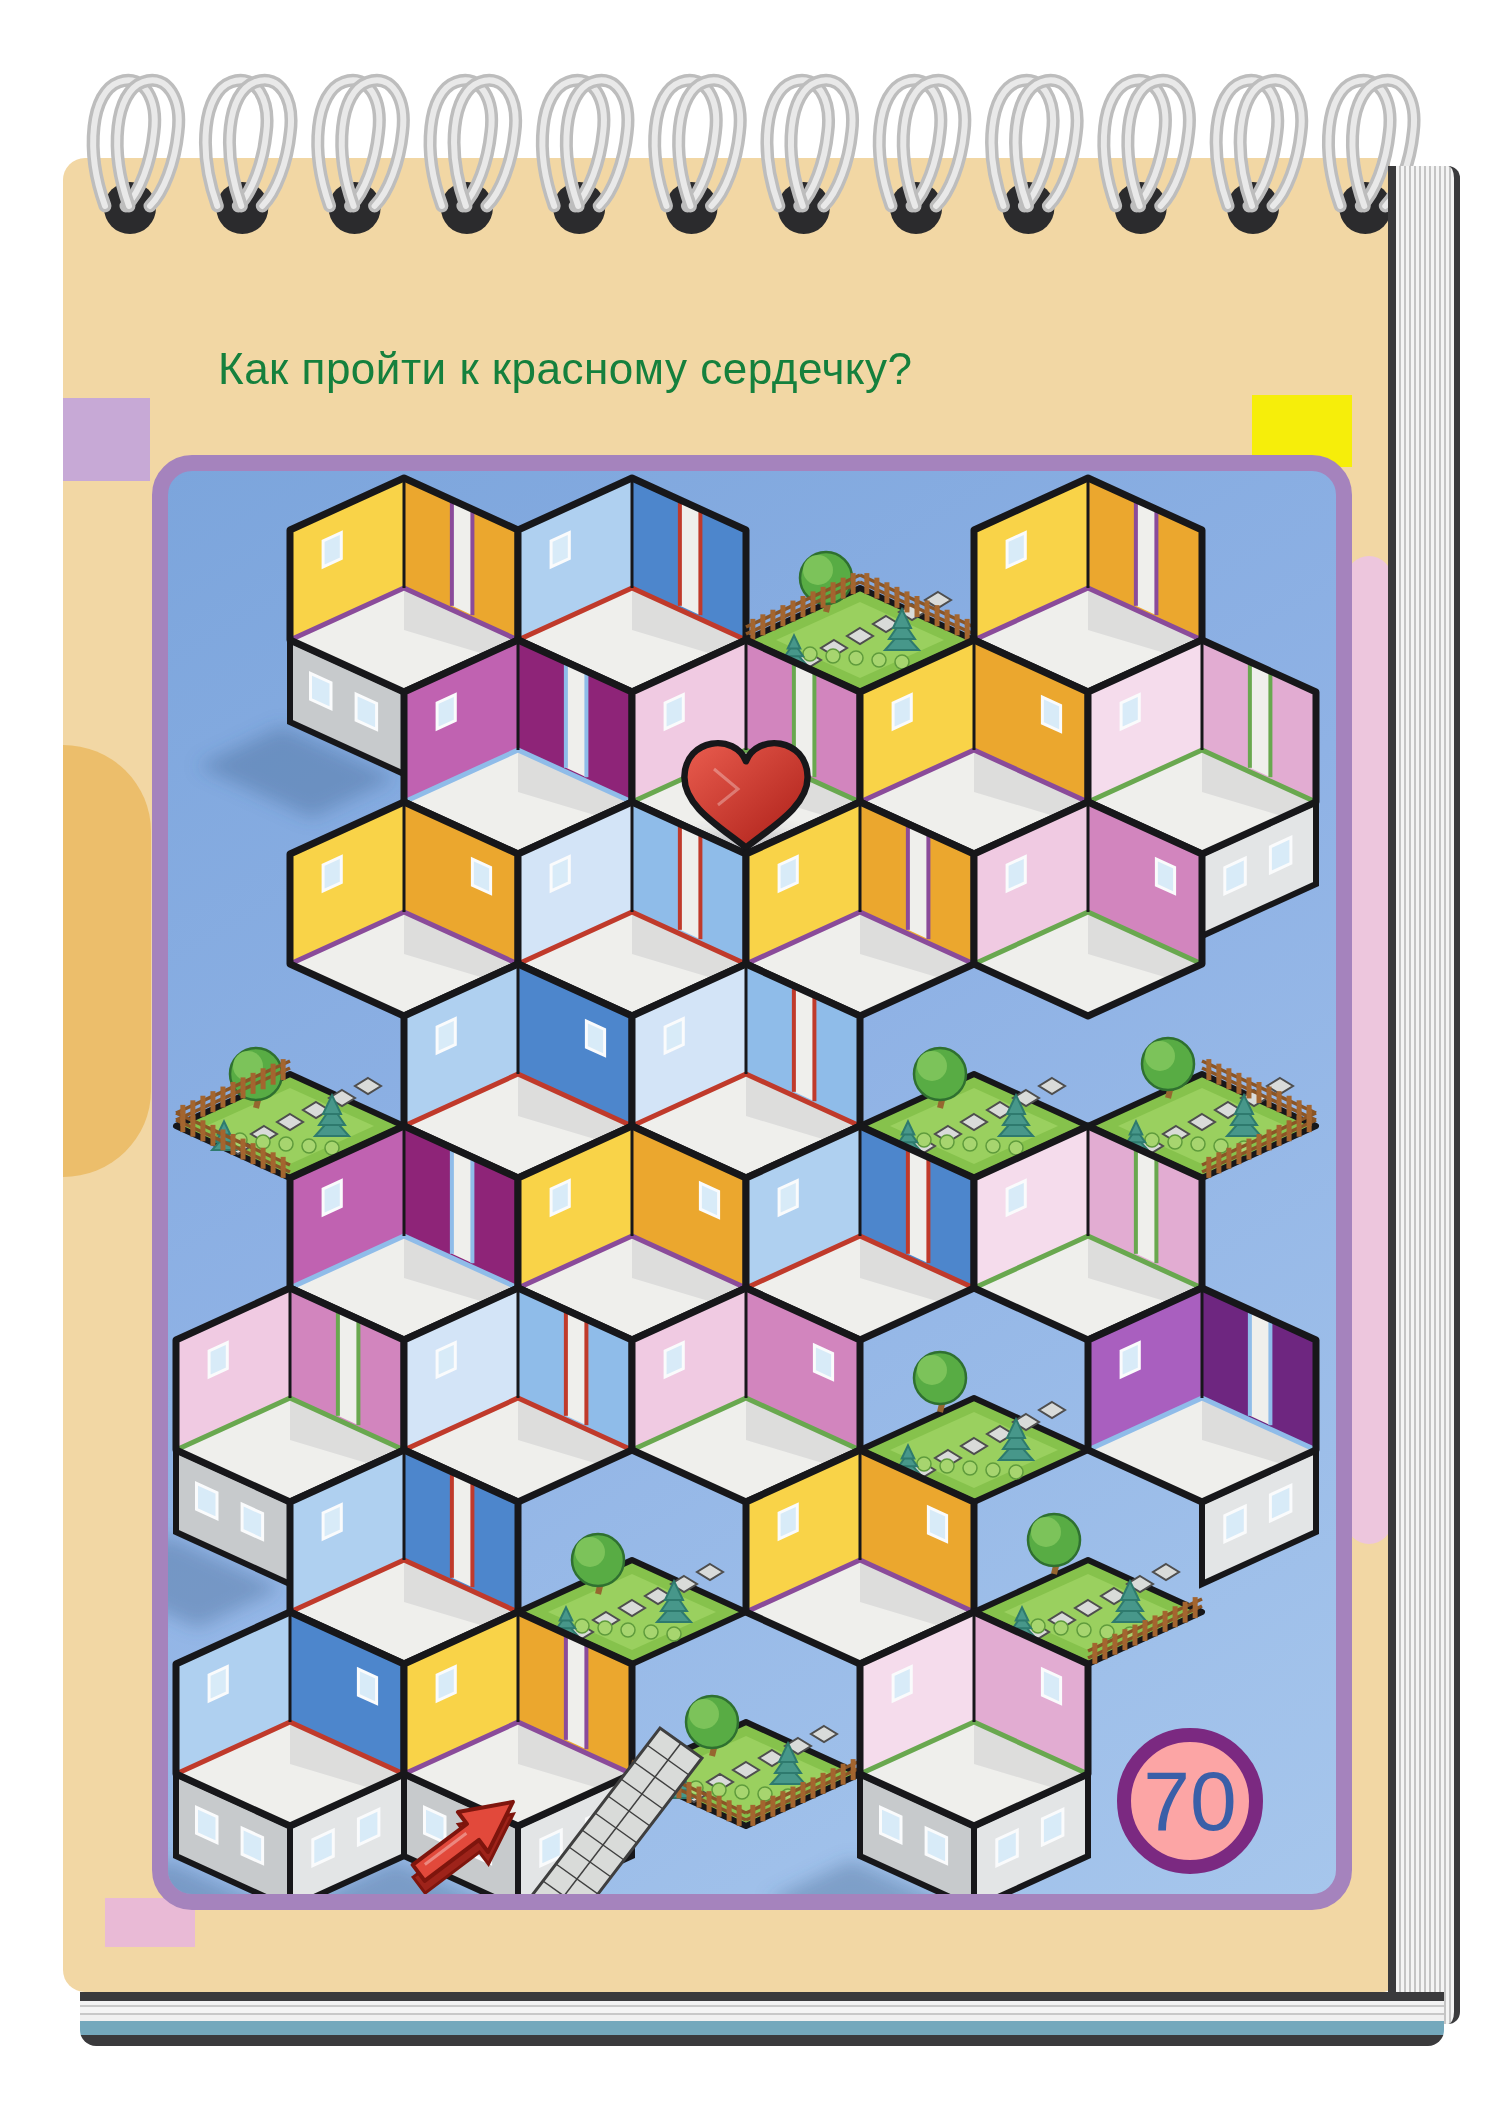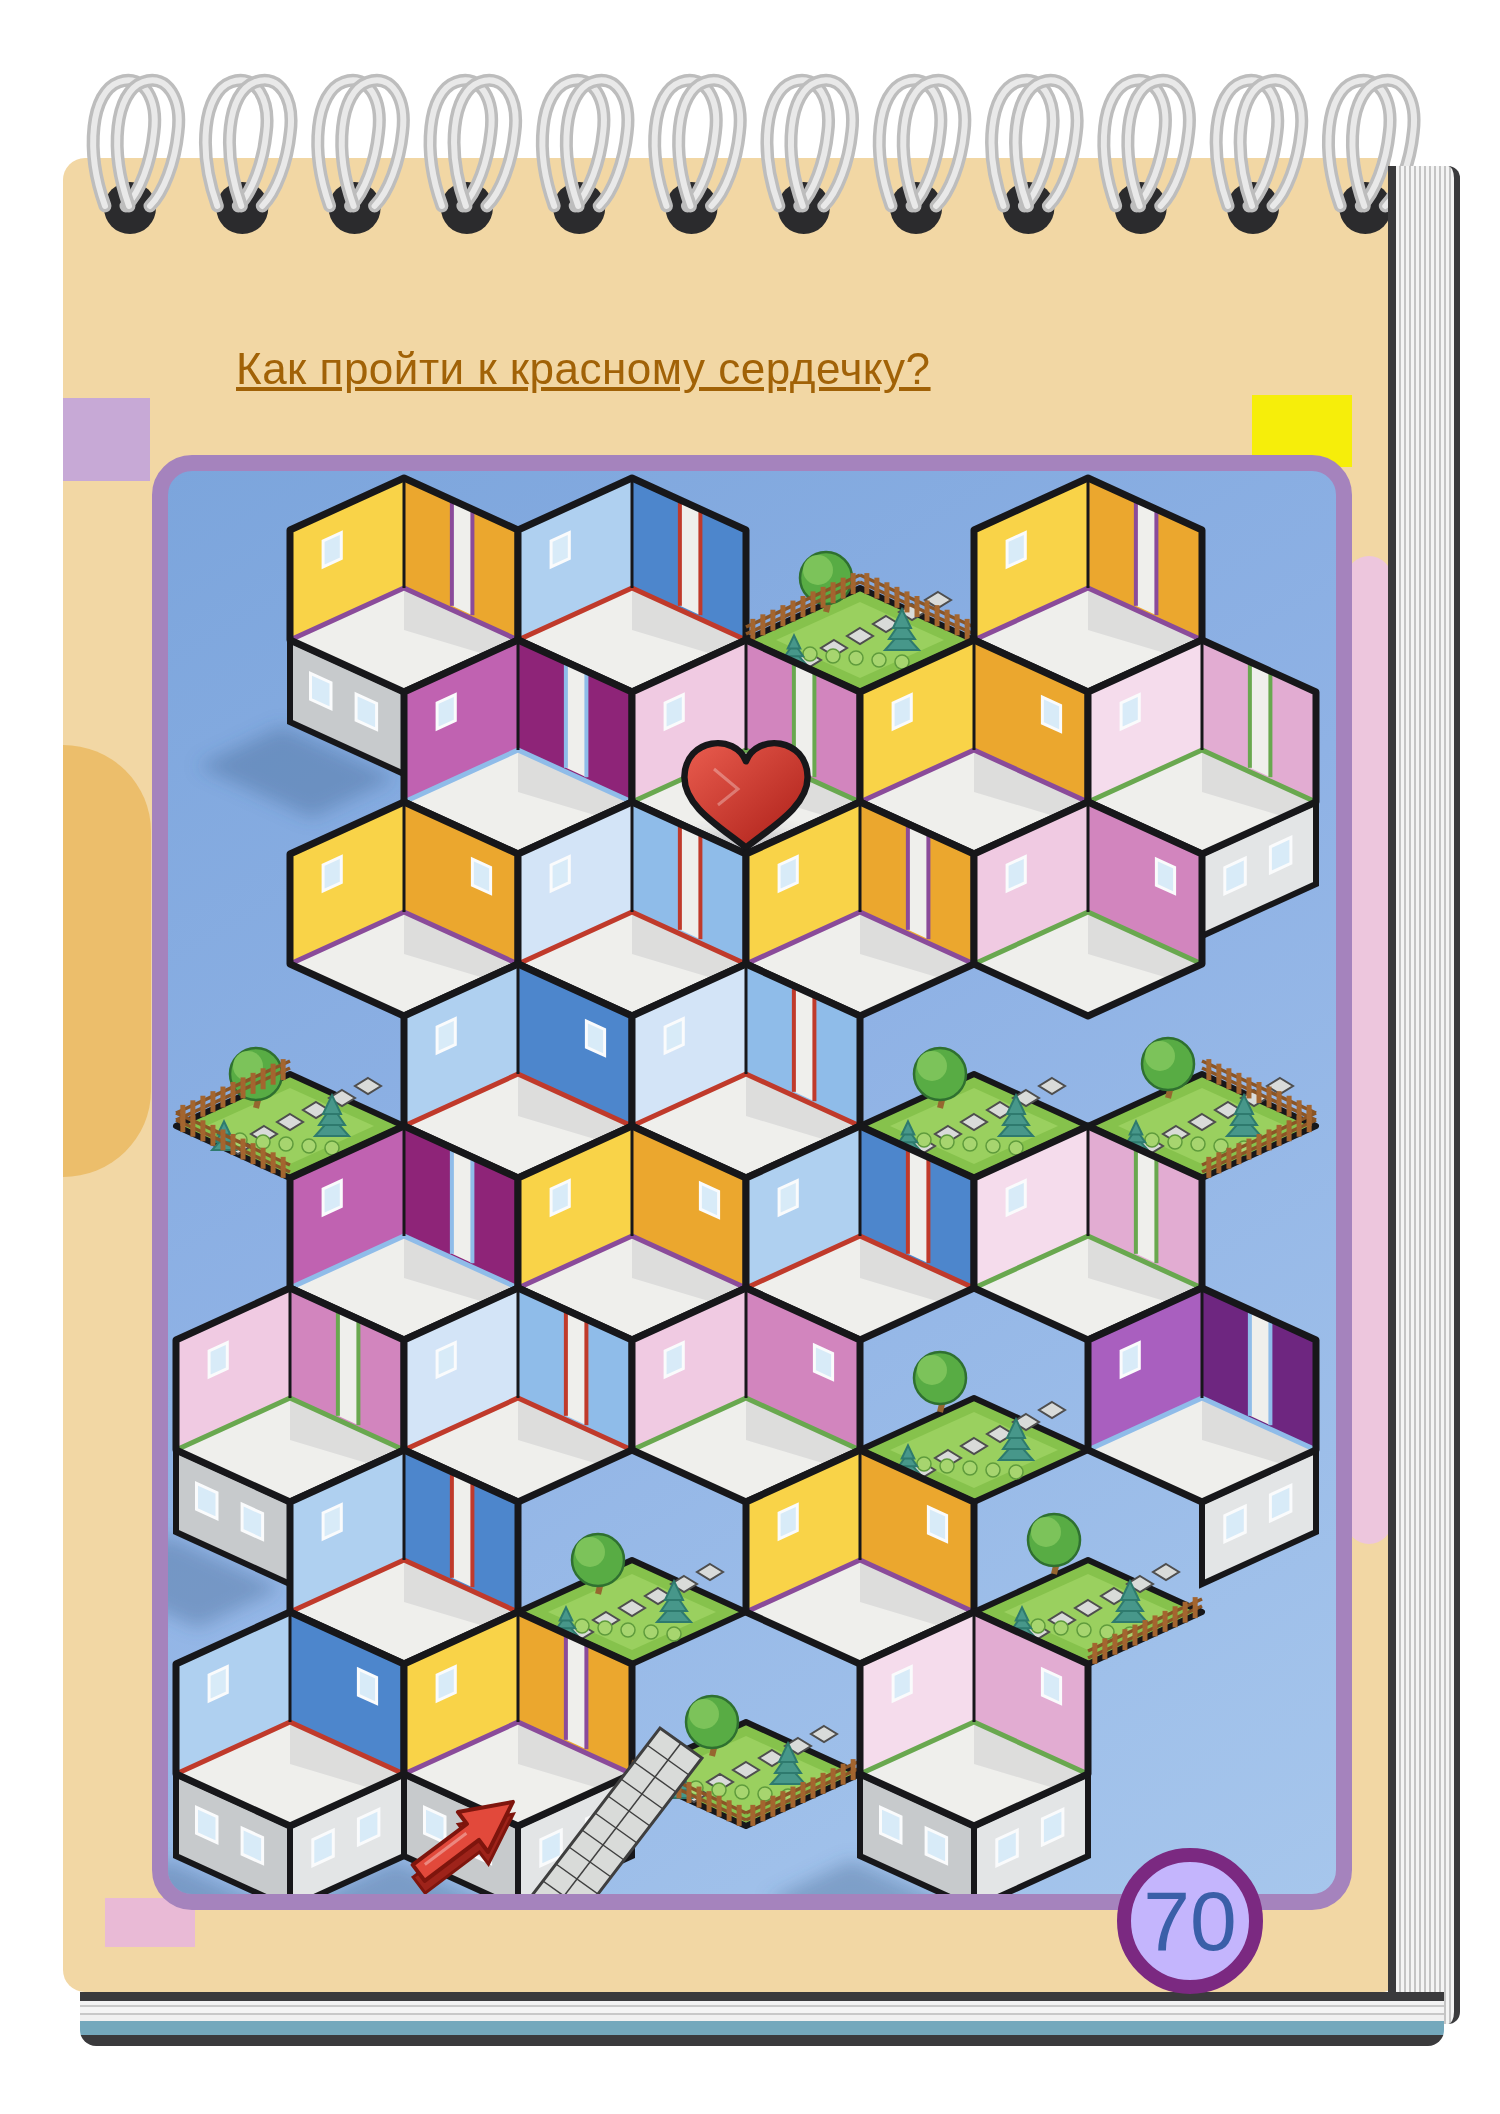--- a/index.html
+++ b/index.html
@@ -9,27 +9,27 @@
     border-left:8px solid #3A3A3C;border-right:6px solid #3A3A3C;border-radius:0 12px 12px 0;
     background:repeating-linear-gradient(90deg,#F4F4F4 0 3px,#C4C4C4 3px 5px);}
   .edge-bottom{position:absolute;left:80px;top:1992px;width:1364px;height:54px;border-radius:0 0 16px 16px;
     background:linear-gradient(180deg,#3A3A3C 0 9px,#F2F2F2 9px 13px,#C8C8C8 13px 15px,#F4F4F4 15px 21px,#C8C8C8 21px 23px,#F0F0F0 23px 29px,#74A8BC 29px 43px,#3A3A3C 43px 54px);}
   .deco{position:absolute;}
   .deco.lilac{left:63px;top:398px;width:87px;height:83px;background:#C7A9D6;}
   .deco.yellowrect{left:1252px;top:395px;width:100px;height:72px;background:#F6EE0A;}
   .deco.pinkrect{left:105px;top:1898px;width:90px;height:49px;background:#E9BAD6;}
   .deco.pinkblob{left:1346px;top:556px;width:46px;height:988px;background:#EDC6DD;border-radius:24px;}
   .deco.orangeblob{left:63px;top:745px;width:88px;height:432px;background:#ECBE6B;border-radius:0 220px 220px 0 / 0 216px 216px 0;}
-  .title{position:absolute;left:236px;top:344px;font-size:44px;color:#a16207;letter-spacing:0.5px;white-space:nowrap;text-decoration:underline;}
+  .title{position:absolute;left:218px;top:344px;font-size:44px;color:#15803d;letter-spacing:0.5px;white-space:nowrap;}
   .panel{position:absolute;left:152px;top:455px;width:1200px;height:1455px;box-sizing:border-box;
     border:16px solid #A583BD;border-radius:40px;overflow:hidden;
     background:linear-gradient(150deg,#7CA5DC 0%,#8FB2E5 45%,#A6C6EC 100%);}
   #maze{position:absolute;left:0;top:0;display:block;}
   #spirals{position:absolute;left:0;top:0;}
-  .badge{position:absolute;left:1117px;top:1848px;width:146px;height:146px;background:#c4b5fd;
+  .badge{position:absolute;left:1117px;top:1728px;width:146px;height:146px;background:#fca5a5;
     border:14px solid #7B2981;border-radius:50%;box-sizing:border-box;
     display:flex;align-items:center;justify-content:center;text-align:right;}
   .badge span{font-size:84px;color:#3A5FA8;line-height:1;}
 </style>
 </head>
 <body>
 
 <div class="paper"></div>
 
 <div class="deco lilac"></div>

